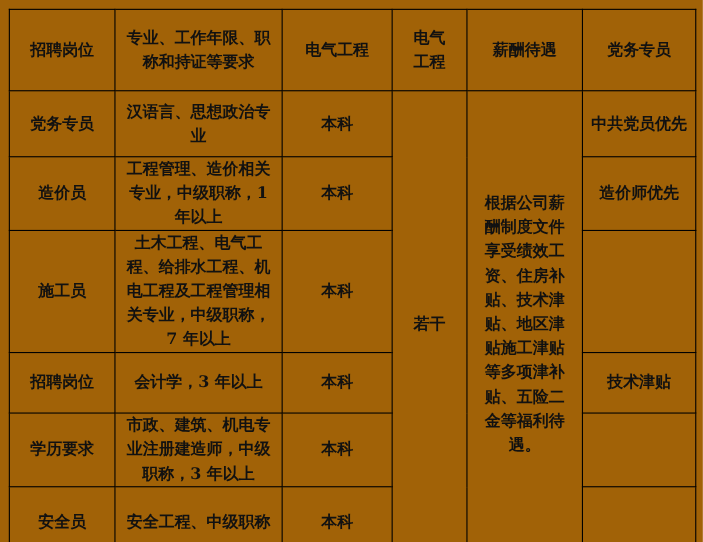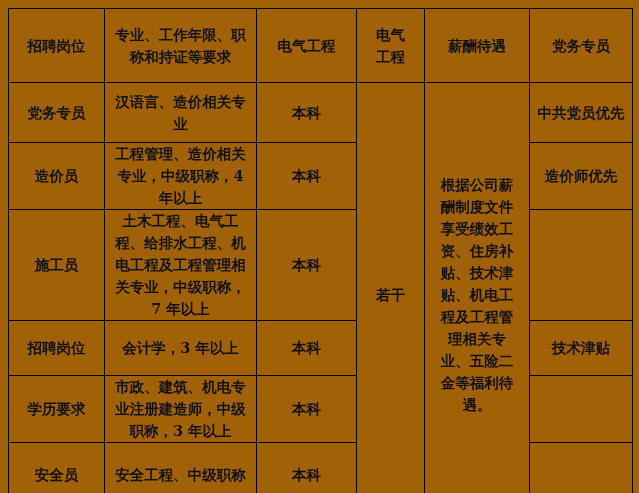--- a/index.html
+++ b/index.html
@@ -61,29 +61,29 @@
         <th>专业、工作年限、职称和持证等要求</th>
         <th>电气工程</th>
         <th><span class="w2">电气工程</span></th>
         <th>薪酬待遇</th>
         <th>党务专员</th>
       </tr>
     </thead>
     <tbody>
       <tr style="height:60px">
         <td>党务专员</td>
-        <td>汉语言、造价相关专业</td>
+        <td>汉语言、思想政治专业</td>
         <td>本科</td>
         <td rowspan="6">若干</td>
-        <td rowspan="6"><span class="w5">根据公司薪酬制度文件享受绩效工资、住房补贴、技术津贴、机电工程及工程管理相关专业、五险二金等福利待遇。</span></td>
+        <td rowspan="6"><span class="w5">根据公司薪酬制度文件享受绩效工资、住房补贴、技术津贴、地区津贴施工津贴等多项津补贴、五险二金等福利待遇。</span></td>
         <td>中共党员优先</td>
       </tr>
       <tr style="height:58px">
         <td>造价员</td>
-        <td>工程管理、造价相关专业，中级职称，4 年以上</td>
+        <td>工程管理、造价相关专业，中级职称，1 年以上</td>
         <td>本科</td>
         <td>造价师优先</td>
       </tr>
       <tr style="height:110px">
         <td>施工员</td>
         <td>土木工程、电气工程、给排水工程、机电工程及工程管理相关专业，中级职称，7 年以上</td>
         <td>本科</td>
         <td></td>
       </tr>
       <tr style="height:55px">

